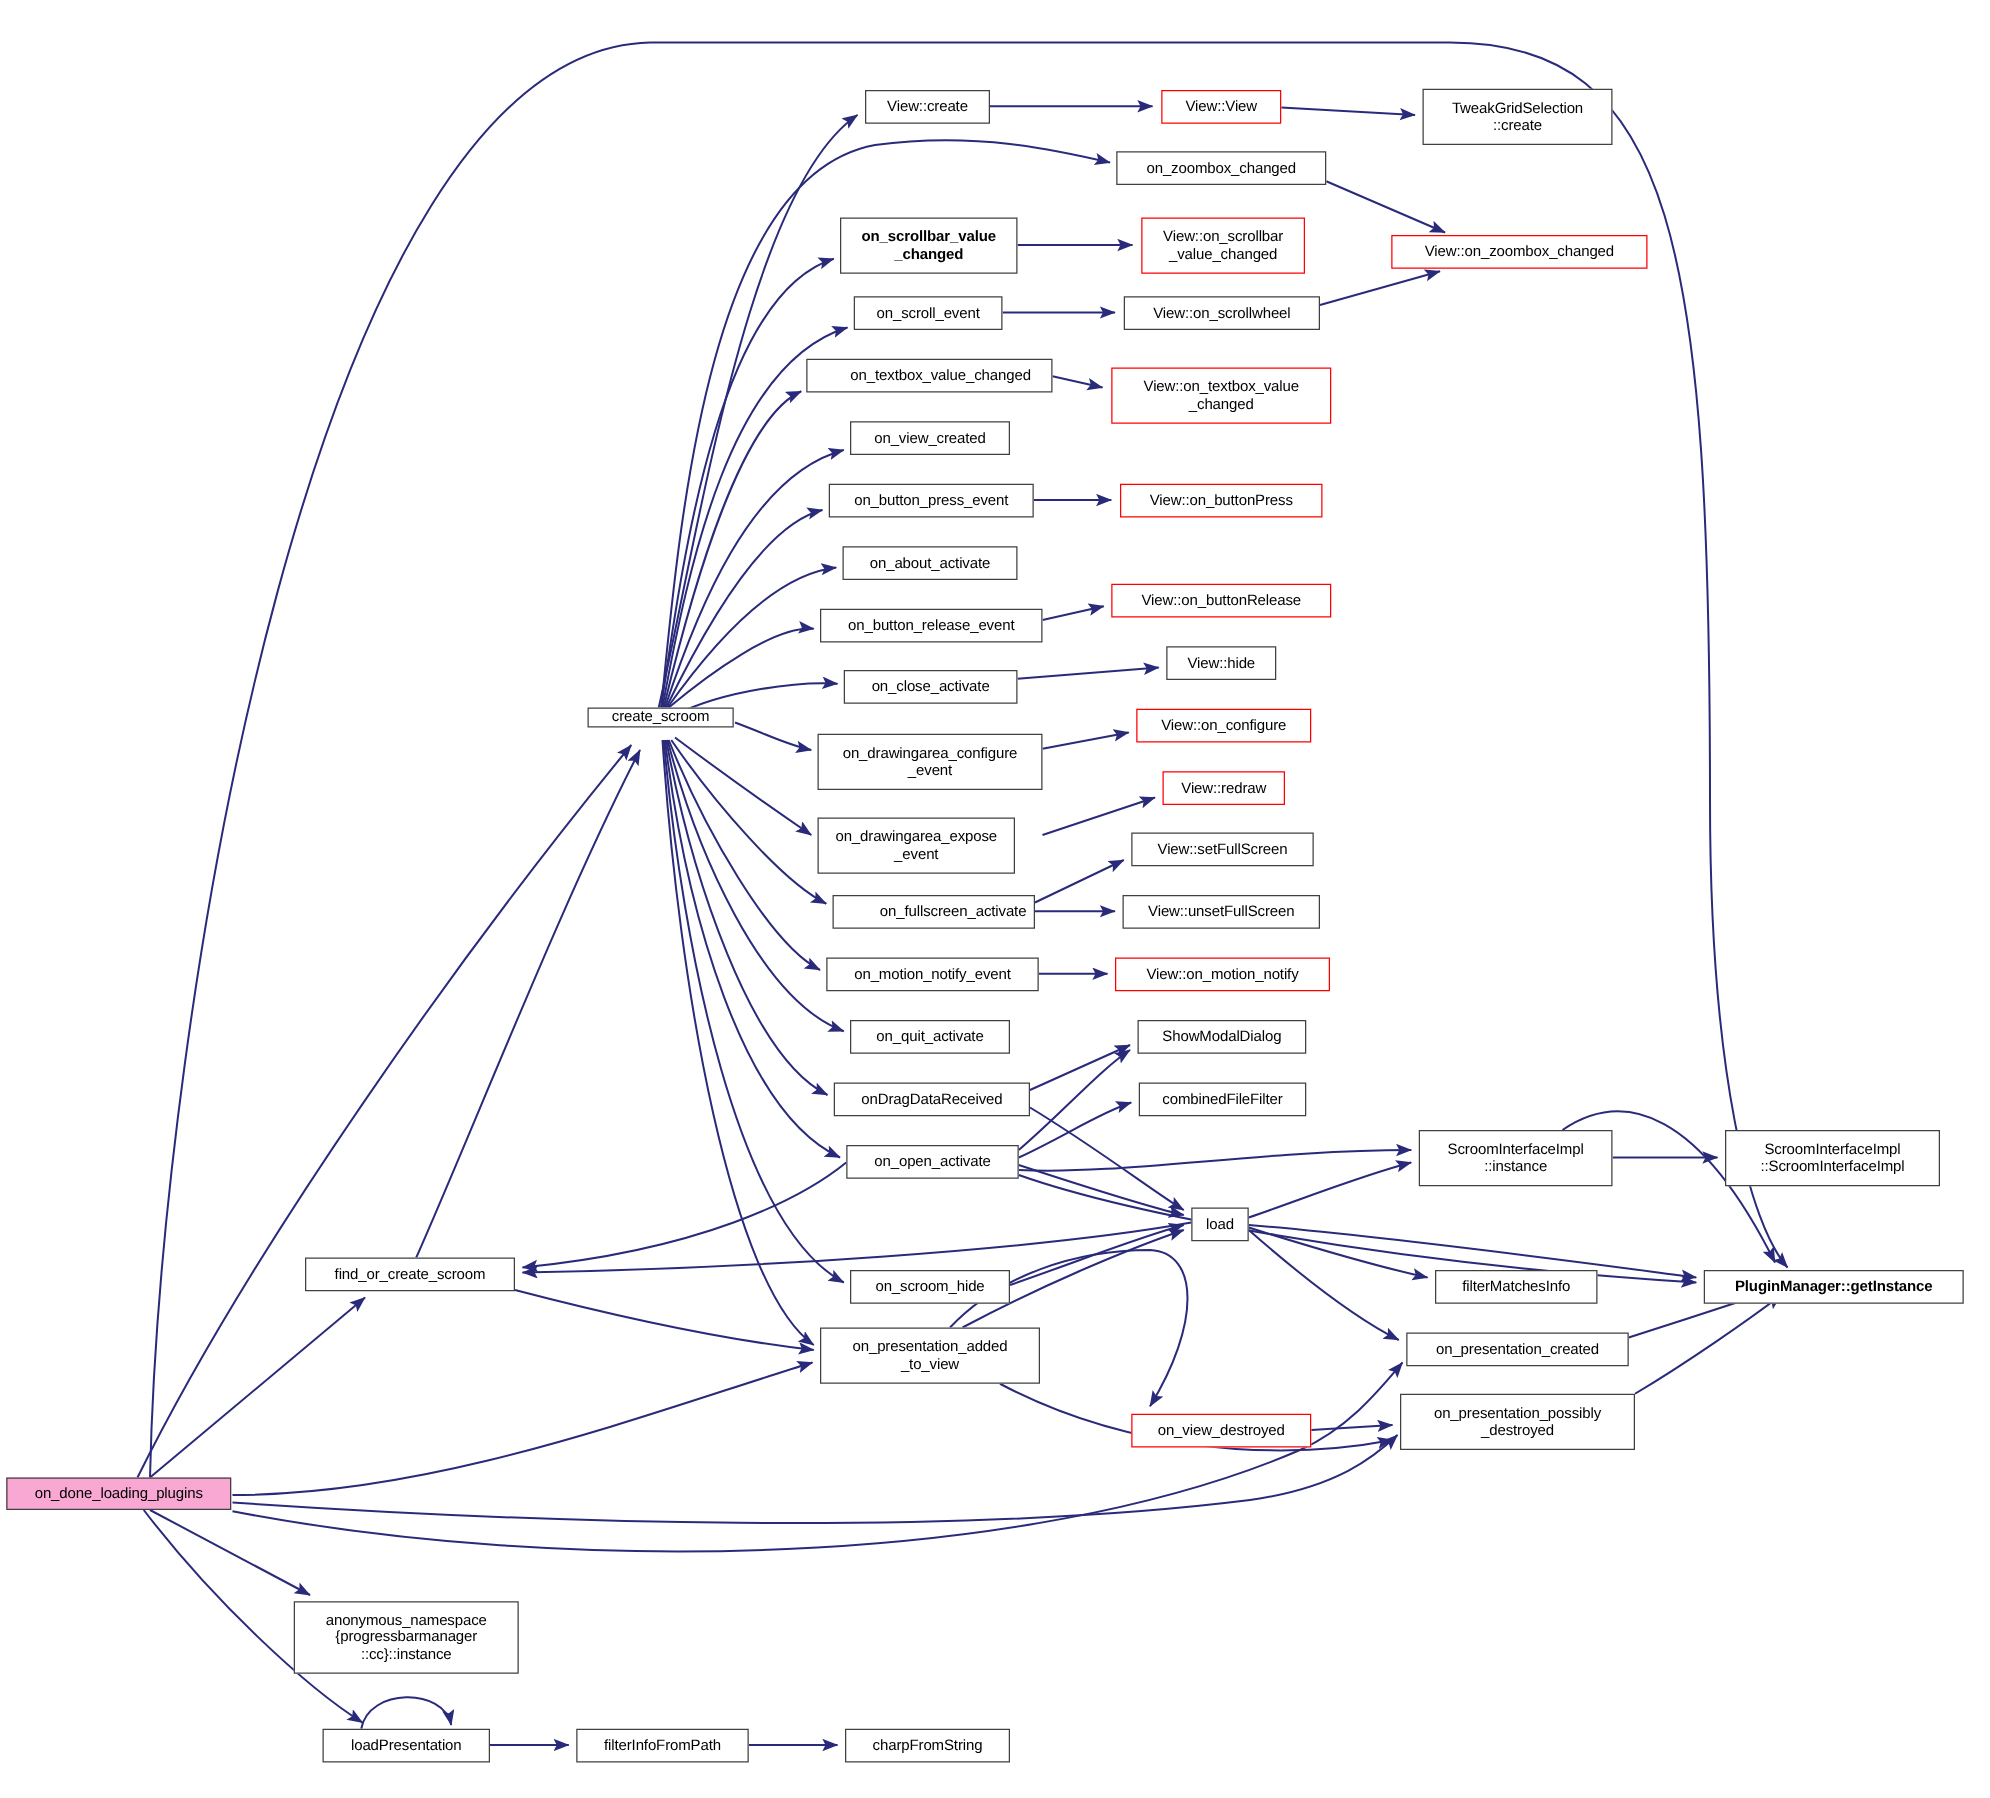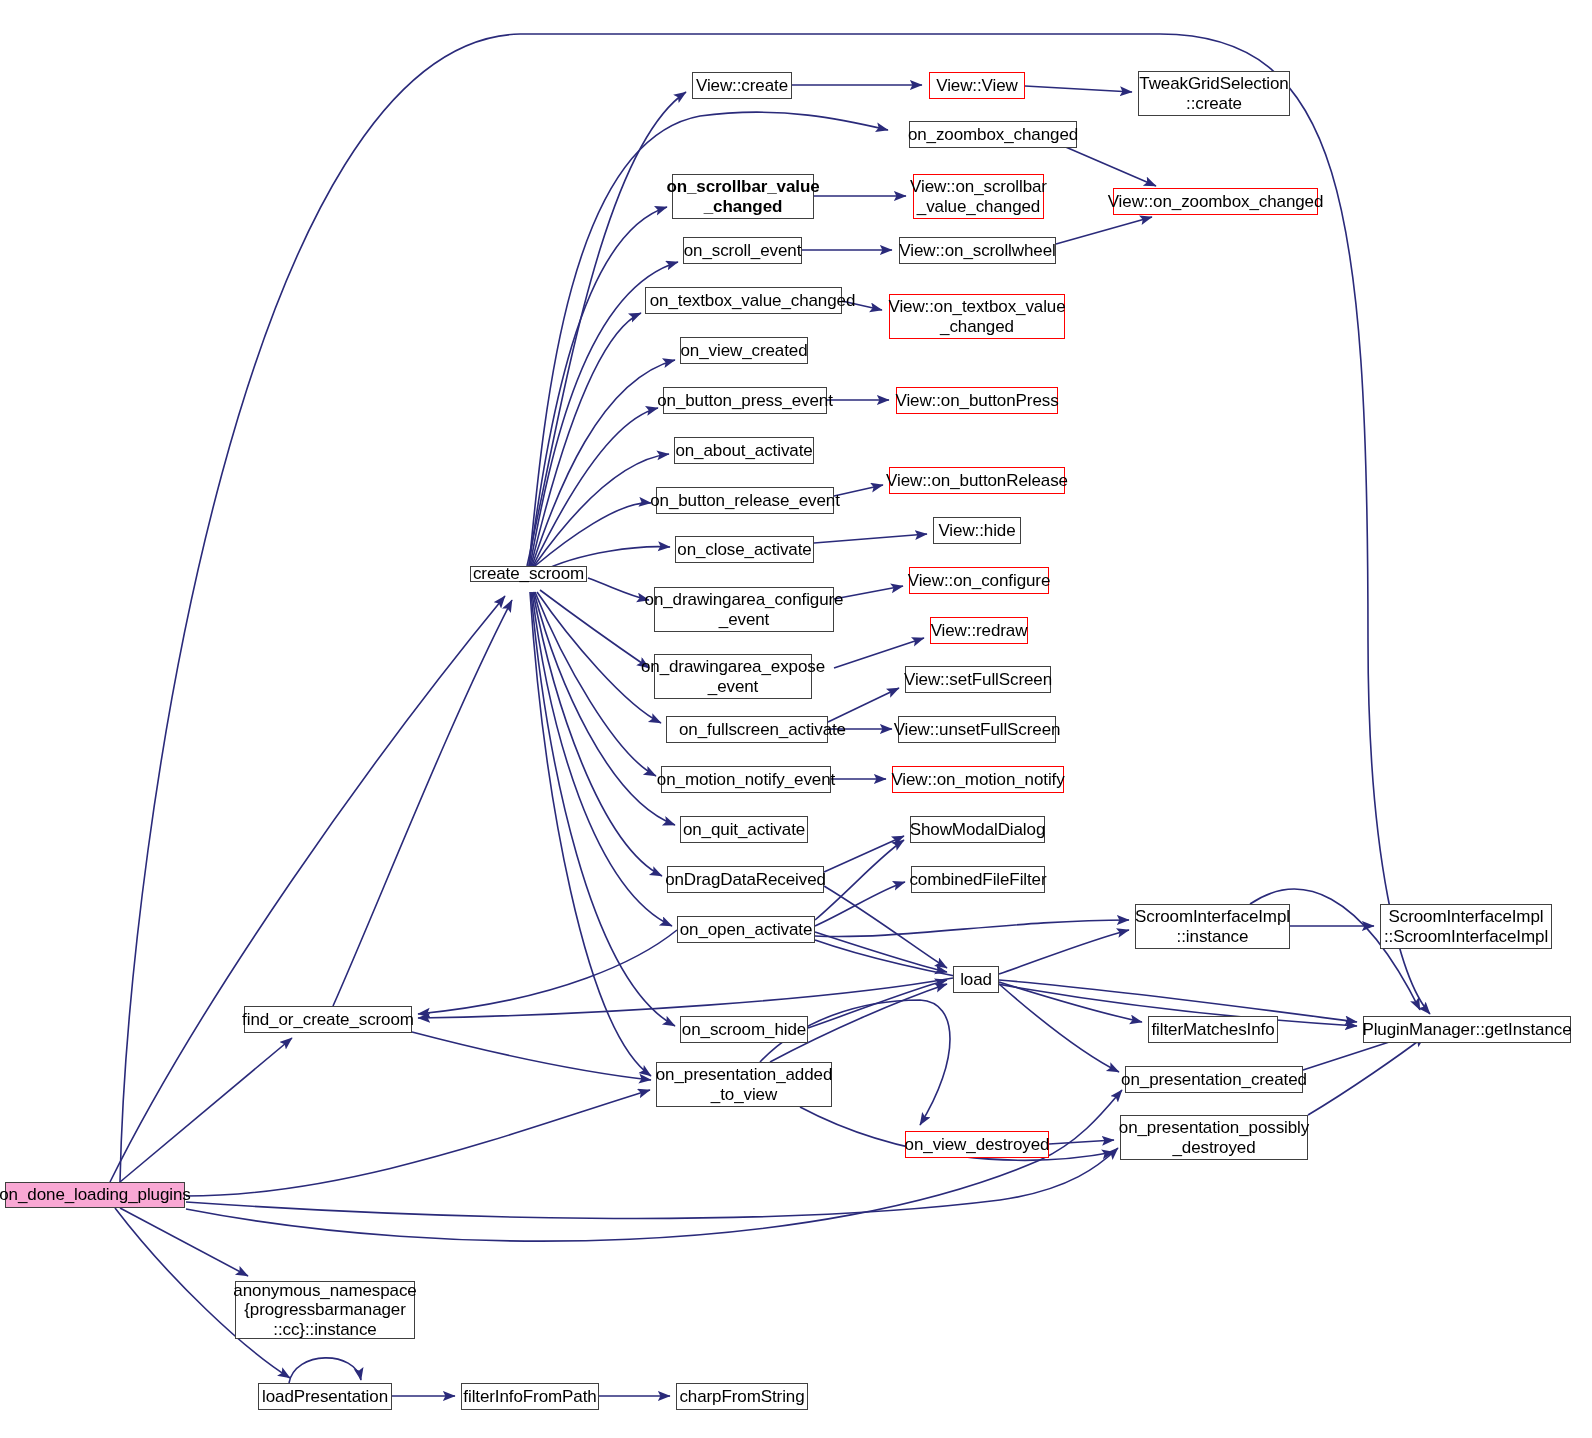--- a/index.html
+++ b/index.html
@@ -25,21 +25,21 @@
   .node {
     position: absolute;
     box-sizing: border-box;
     display: flex;
     align-items: center;
     justify-content: center;
     text-align: center;
     background: #ffffff;
     border: 1px solid #404040;
     color: #000000;
-    font-size: 17px;
+    font-size: 12px;
     line-height: 1.12;
     letter-spacing: -0.1px;
     white-space: pre-line;
     cursor: pointer;
   }
   .node.red {
     border-color: #ff0000;
   }
   .node.current {
     background: #f9a8d4;
@@ -129,21 +129,21 @@
       </g>
   </svg>
   <div id="node-layer">
       <div class="node current" style="left: 5px; top: 1182px; width: 180px; height: 26px;">on_done_loading_plugins</div>
       <div class="node" style="left: 470px; top: 566px; width: 117px; height: 16px;">create_scroom</div>
       <div class="node" style="left: 244px; top: 1006px; width: 168px; height: 27px;">find_or_create_scroom</div>
       <div class="node" style="left: 692px; top: 72px; width: 100px; height: 27px;">View::create</div>
       <div class="node red" style="left: 929px; top: 72px; width: 96px; height: 27px;">View::View</div>
       <div class="node" style="left: 1138px; top: 71px; width: 152px; height: 45px;">TweakGridSelection
 ::create</div>
-      <div class="node" style="left: 893px; top: 121px; width: 168px; height: 27px; margin-left: 16px;">on_zoombox_changed</div>
+      <div class="node" style="left: 893px; top: 121px; width: 168px; height: 27px;">on_zoombox_changed</div>
       <div class="node red" style="left: 1113px; top: 188px; width: 205px; height: 27px;">View::on_zoombox_changed</div>
       <div class="node" style="left: 672px; top: 174px; width: 142px; height: 45px; font-weight: bold;">on_scrollbar_value
 _changed</div>
       <div class="node red" style="left: 913px; top: 174px; width: 131px; height: 45px;">View::on_scrollbar
 _value_changed</div>
       <div class="node" style="left: 683px; top: 237px; width: 119px; height: 27px;">on_scroll_event</div>
       <div class="node" style="left: 899px; top: 237px; width: 157px; height: 27px; text-align: right;">View::on_scrollwheel</div>
       <div class="node" style="left: 645px; top: 287px; width: 197px; height: 27px; padding-left: 18px;">on_textbox_value_changed</div>
       <div class="node red" style="left: 889px; top: 294px; width: 176px; height: 45px;">View::on_textbox_value
 _changed</div>
@@ -170,21 +170,21 @@
       <div class="node" style="left: 910px; top: 816px; width: 135px; height: 27px;">ShowModalDialog</div>
       <div class="node" style="left: 667px; top: 866px; width: 157px; height: 27px;">onDragDataReceived</div>
       <div class="node" style="left: 911px; top: 866px; width: 134px; height: 27px;">combinedFileFilter</div>
       <div class="node" style="left: 677px; top: 916px; width: 138px; height: 27px;">on_open_activate</div>
       <div class="node" style="left: 1135px; top: 904px; width: 155px; height: 45px;">ScroomInterfaceImpl
 ::instance</div>
       <div class="node" style="left: 1380px; top: 904px; width: 172px; height: 45px;">ScroomInterfaceImpl
 ::ScroomInterfaceImpl</div>
       <div class="node" style="left: 953px; top: 966px; width: 46px; height: 27px;">load</div>
       <div class="node" style="left: 1148px; top: 1016px; width: 130px; height: 27px;">filterMatchesInfo</div>
-      <div class="node" style="left: 1363px; top: 1016px; width: 208px; height: 27px;">PluginManager::getInstance</div>
+      <div class="node" style="left: 1363px; top: 1016px; width: 208px; height: 27px; font-weight: bold;">PluginManager::getInstance</div>
       <div class="node" style="left: 680px; top: 1016px; width: 128px; height: 27px;">on_scroom_hide</div>
       <div class="node" style="left: 656px; top: 1062px; width: 176px; height: 45px;">on_presentation_added
 _to_view</div>
       <div class="node" style="left: 1125px; top: 1066px; width: 178px; height: 27px;">on_presentation_created</div>
       <div class="node red" style="left: 905px; top: 1131px; width: 144px; height: 27px;">on_view_destroyed</div>
       <div class="node" style="left: 1120px; top: 1115px; width: 188px; height: 45px;">on_presentation_possibly
 _destroyed</div>
       <div class="node" style="left: 235px; top: 1281px; width: 180px; height: 58px;">anonymous_namespace
 {progressbarmanager
 ::cc}::instance</div>

